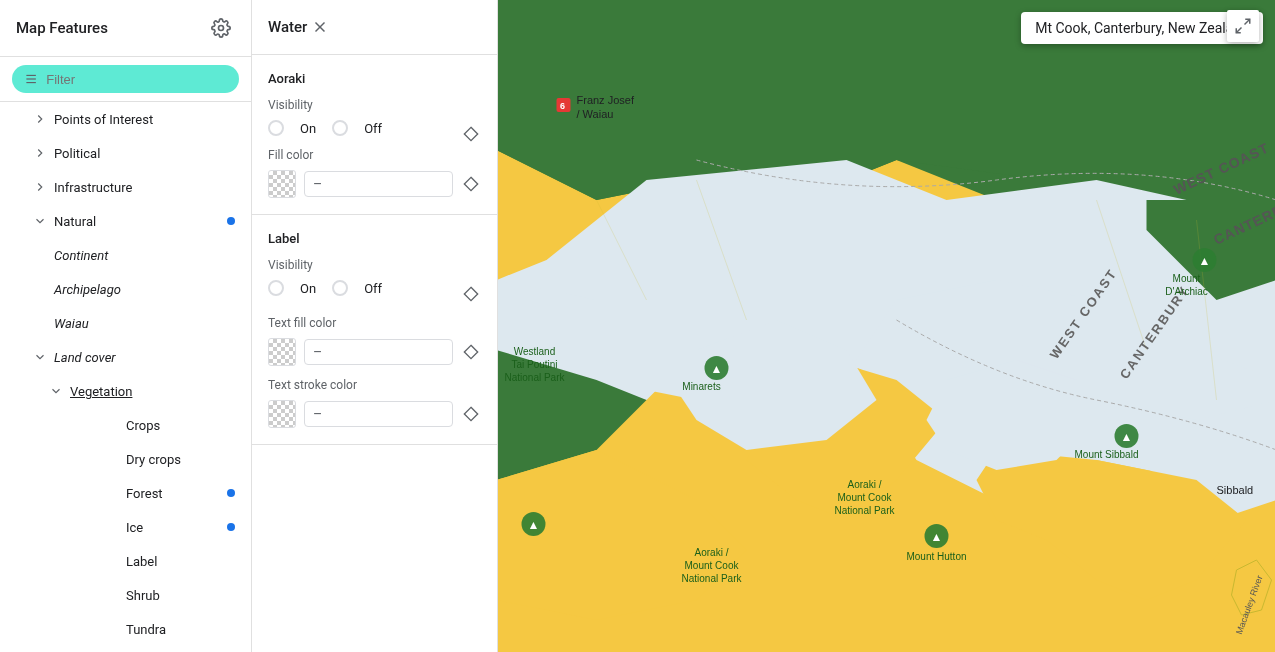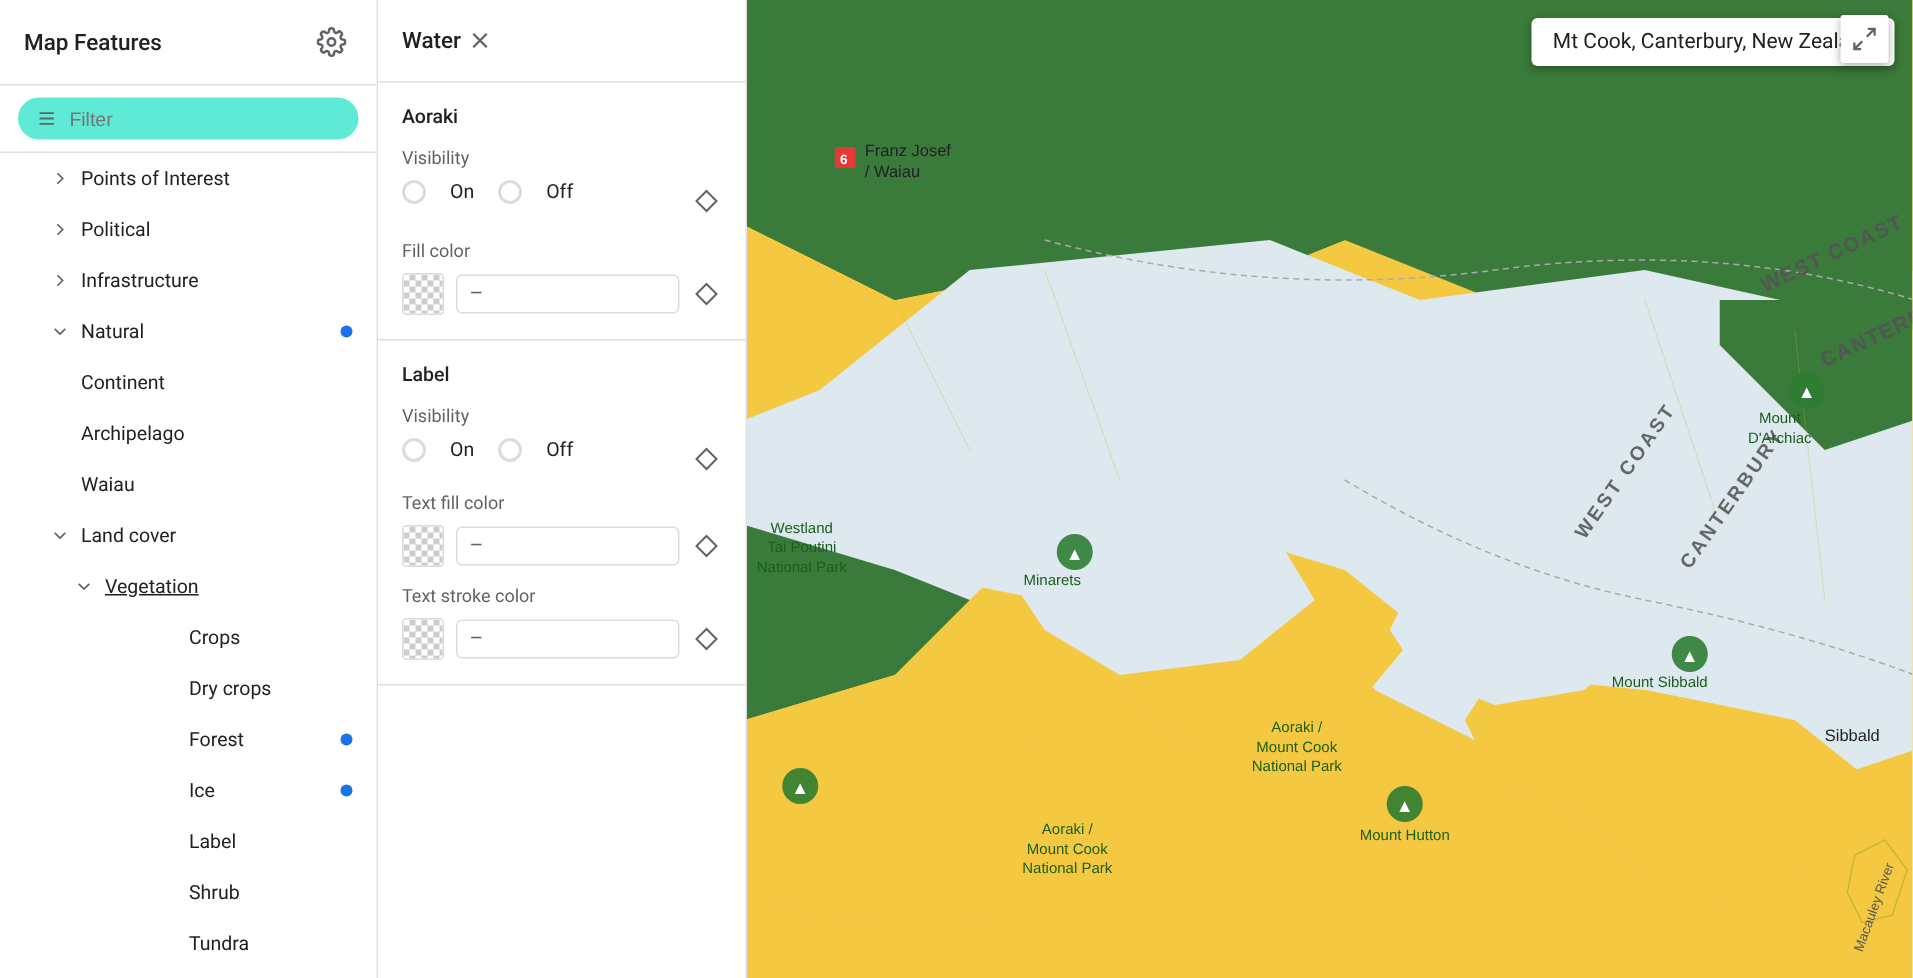--- a/index.html
+++ b/index.html
@@ -103,20 +103,21 @@
       border-radius: 50%;
       background: #1a73e8;
       flex-shrink: 0;
     }
 
     .nav-item.level-1 {
       padding-left: 32px;
     }
     .nav-item.level-2 {
       padding-left: 32px;
+      font-style: italic;
     }
     .nav-item.level-3 {
       padding-left: 48px;
       text-decoration: underline;
     }
     .nav-item.level-4 {
       padding-left: 80px;
       gap: 24px;
     }
 
@@ -443,21 +444,21 @@
           <span class="radio-label">Off</span>
         </label>
       </div>
       <button class="diamond-btn">
         <svg width="16" height="16" viewBox="0 0 24 24" fill="none" stroke="#5f6368" stroke-width="2">
             <path d="M12 2l10 10-10 10L2 12z"></path>
           </svg>
       </button>
     </div>
 
-    <div class="field-label" style="margin-top:12px;">Fill color</div>
+    <div class="field-label" style="margin-top:0;">Fill color</div>
     <div class="color-row">
       <div class="color-swatch"></div>
       <div class="color-field-wrap">
         <span class="color-dash">–</span>
       </div>
       <button class="diamond-btn">
         <svg width="16" height="16" viewBox="0 0 24 24" fill="none" stroke="#5f6368" stroke-width="2">
             <path d="M12 2l10 10-10 10L2 12z"></path>
           </svg>
       </button>

